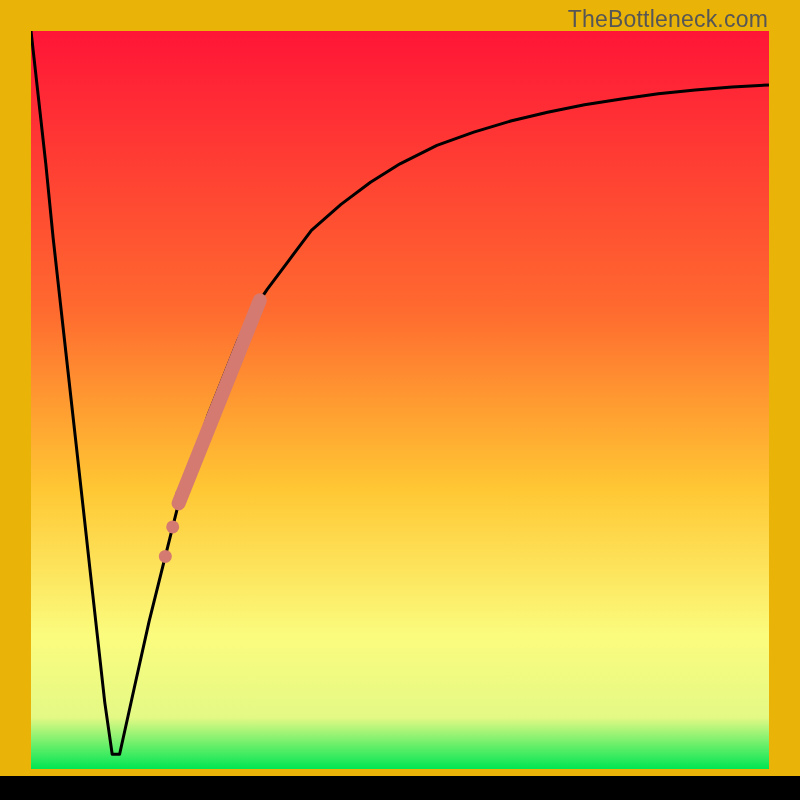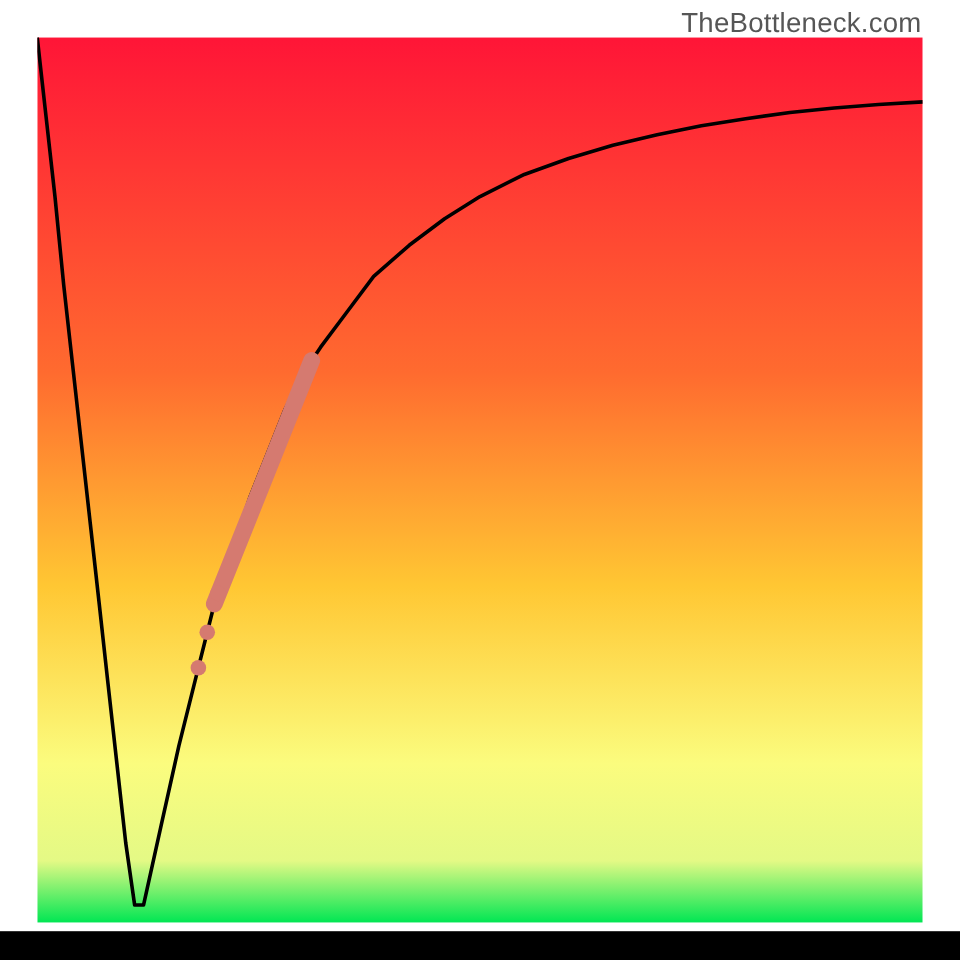--- a/index.html
+++ b/index.html
@@ -8,21 +8,21 @@
     width: 800px;
     height: 800px;
     overflow: hidden;
     background: #000;
     font-family: Arial, Helvetica, sans-serif;
   }
   .frame {
     position: relative;
     width: 800px;
     height: 776px;
-    background: #ffffff;
+    background: #eab308;
   }
   .plot {
     position: absolute;
     left: 31px;
     top: 31px;
     width: 738px;
     height: 738px;
     overflow: hidden;
   }
   .watermark {

